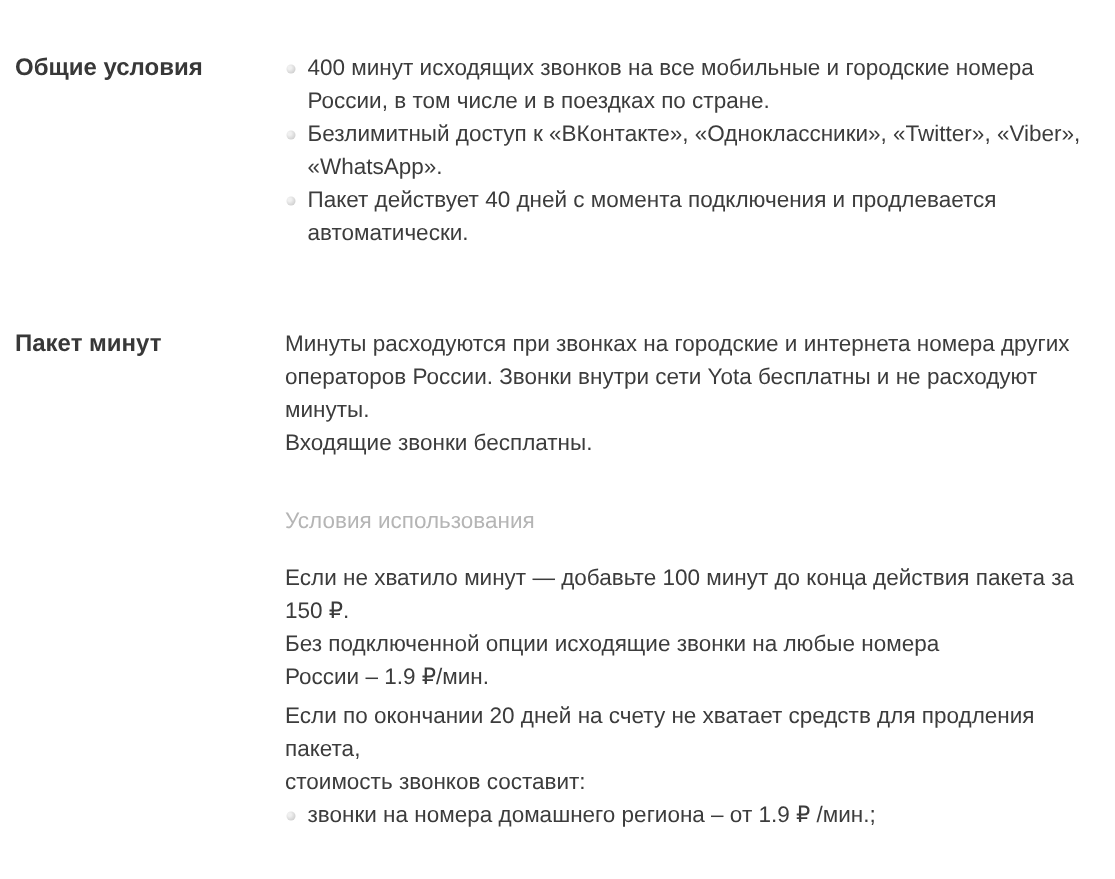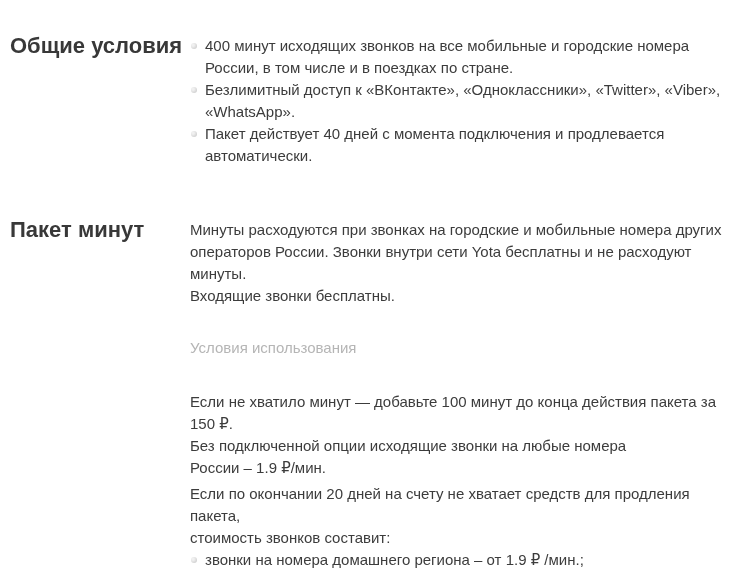--- a/index.html
+++ b/index.html
@@ -16,34 +16,34 @@
     height: 586px;
     padding: 35px 6px 0 10px;
   }
   .row {
     display: grid;
     grid-template-columns: 180px 1fr;
     align-items: start;
   }
   .row-minutes { margin-top: 52px; }
   .label {
-    font-size: 22px;
+    font-size: 16px;
     font-weight: bold;
     line-height: 22px;
     color: #383838;
   }
   .content {
     font-size: 15px;
     line-height: 22px;
   }
   .para { white-space: pre-line; }
   .para-desc   { margin-bottom: 30px; }
   .muted {
     color: #b5b5b5;
-    margin-bottom: 32px;
+    margin-bottom: 16px;
     white-space: pre-line;
   }
   .para-option { margin-bottom: 4px; }
   ul.bullets { list-style: none; }
   ul.bullets li {
     position: relative;
     padding-left: 15px;
     white-space: pre-line;
   }
   ul.bullets li::before {
@@ -72,21 +72,21 @@
 «WhatsApp».</li>
         <li>Пакет действует 40 дней с момента подключения и продлевается
 автоматически.</li>
       </ul>
     </div>
   </section>
 
   <section class="row row-minutes">
     <h2 class="label">Пакет минут</h2>
     <div class="content">
-      <p class="para para-desc">Минуты расходуются при звонках на городские и мобильные номера других
+      <p class="para para-desc">Минуты расходуются при звонках на городские и интернета номера других
 операторов России. Звонки внутри сети Yota бесплатны и не расходуют минуты.
 Входящие звонки бесплатны.</p>
       <p class="muted">Условия использования</p>
       <p class="para para-option">Если не хватило минут — добавьте 100 минут до конца действия пакета за 150 ₽.
 Без подключенной опции исходящие звонки на любые номера
 России – 1.9 ₽/мин.</p>
       <p class="para">Если по окончании 20 дней на счету не хватает средств для продления пакета,
 стоимость звонков составит:</p>
       <ul class="bullets">
         <li>звонки на номера домашнего региона – от 1.9 ₽ /мин.;</li>

